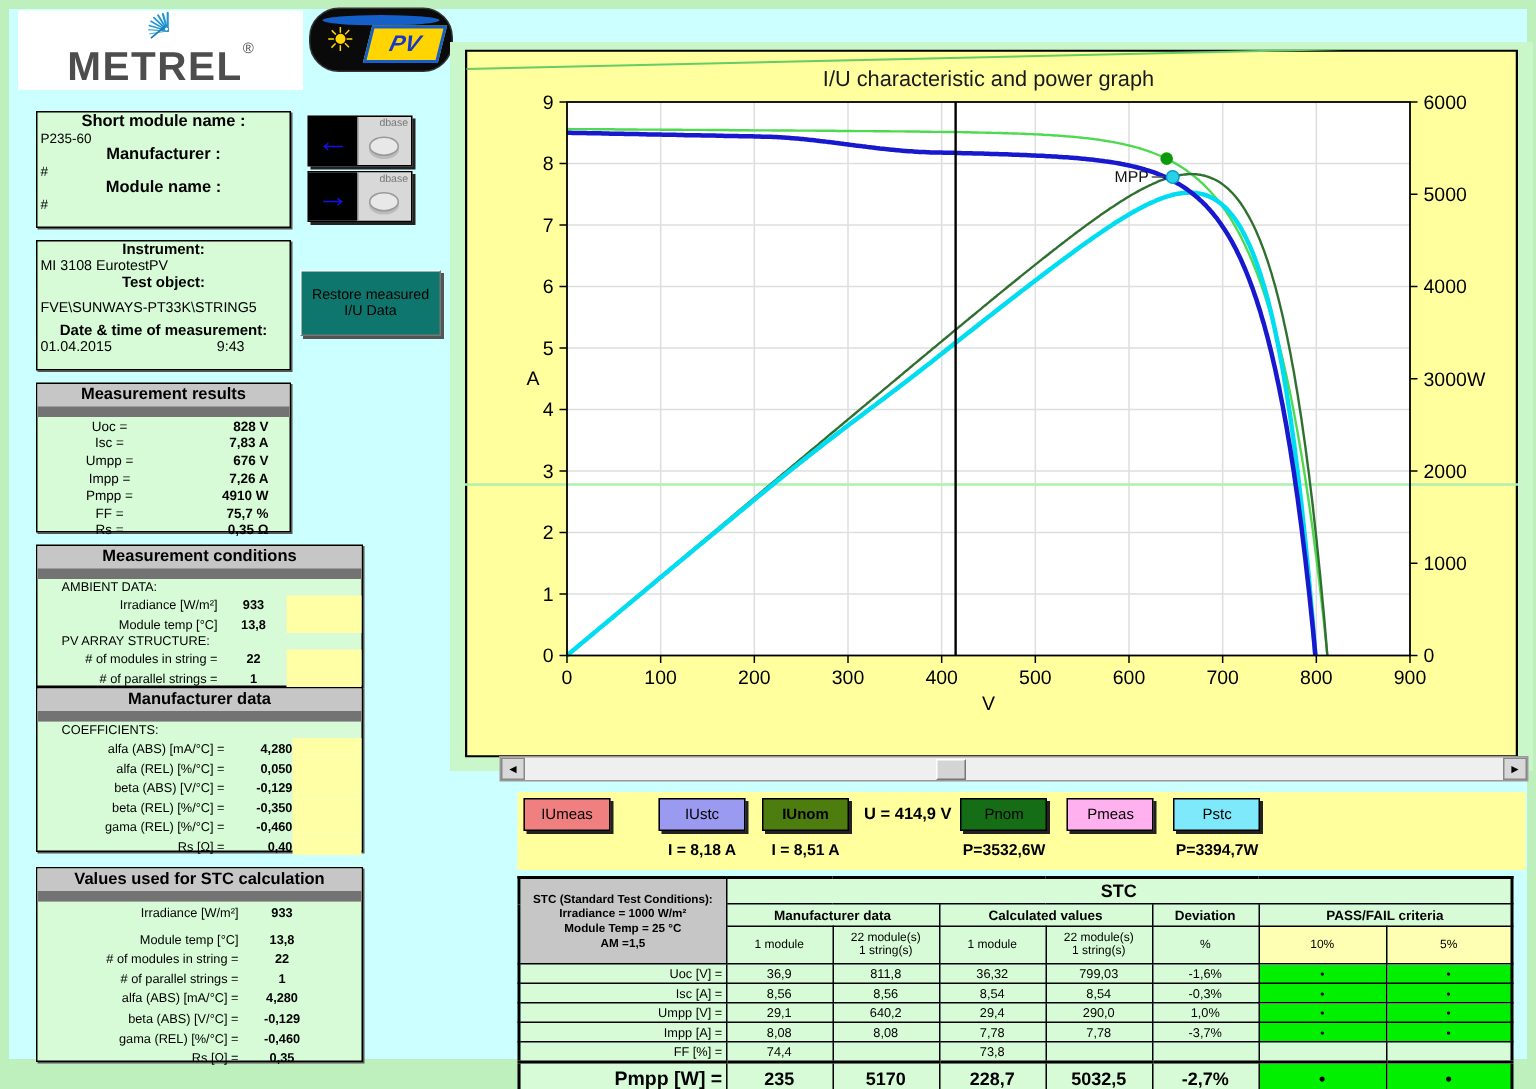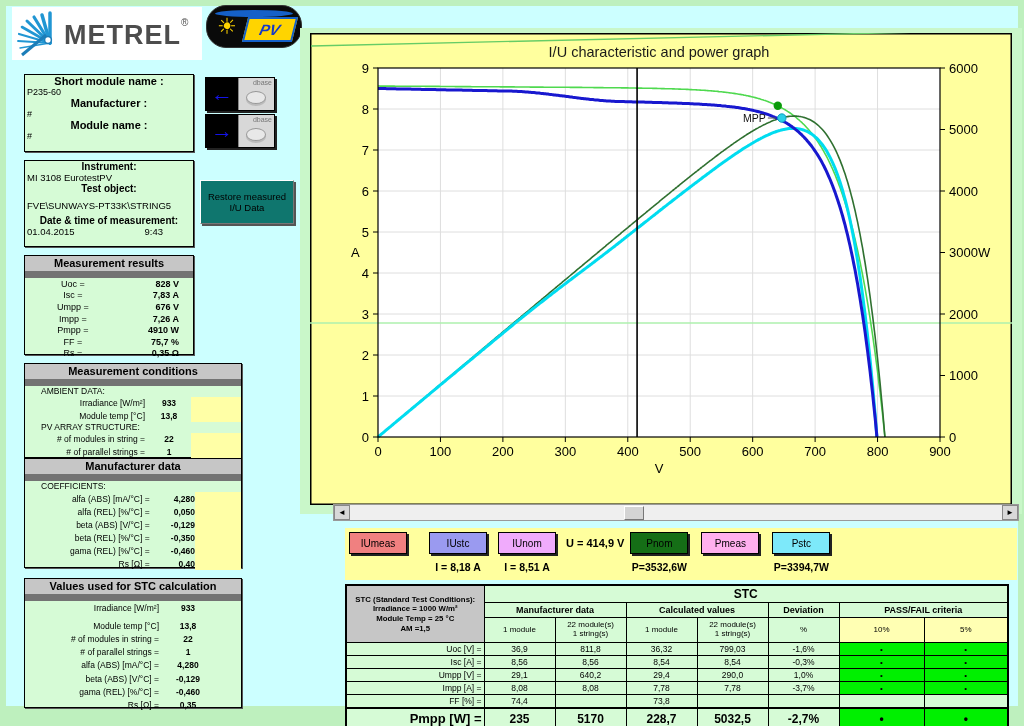--- a/index.html
+++ b/index.html
@@ -1,20 +1,20 @@
 <!DOCTYPE html>
 <html><head>
 <meta charset="utf-8">
 <style>
   html,body{margin:0;padding:0;}
   #app{position:relative;width:1024px;height:726px;background:#bef0be;font-family:"Liberation Sans","DejaVu Sans",sans-serif;overflow:hidden;}
   #inner{position:absolute;left:6px;top:6px;width:1012px;height:700px;background:#ccffff;}
   .abs{position:absolute;}
   
-  #logo-box{left:12px;top:7px;width:190px;height:53px;background:#ffffff;display:flex;align-items:center;}
+  #logo-box{left:12px;top:7px;width:190px;height:53px;background:#ffffff;display:flex;align-items:center;flex-direction:column;}
   #metrel-text{font-size:27px;font-weight:bold;color:#4d4d4d;letter-spacing:1px;}
   #metrel-reg{font-size:10px;color:#4d4d4d;vertical-align:18px;}
   #pv-badge{left:206px;top:5px;width:94px;height:41px;background:#0a0a0a;border-radius:20px;border:1px solid #333;display:flex;align-items:center;overflow:hidden;}
   #pv-badge .stripe{position:absolute;left:8px;top:4px;width:78px;height:7px;background:#1560c8;border-radius:50%;}
   #pv-sun{position:absolute;left:10px;top:10px;font-size:22px;color:#ffd400;line-height:22px;}
   #pv-plate{position:absolute;left:38px;top:11px;width:46px;height:21px;background:#ffd400;border:2px solid #1560c8;transform:skewX(-14deg);display:flex;align-items:center;justify-content:center;}
   #pv-plate span{font-style:italic;font-weight:bold;font-size:15px;color:#1538c8;}
   
   .panel{background:#d6fbd6;border:1px solid #000;box-shadow:1px 1px 0 #555;}
   .phead{background:#c6c6c6;border-bottom:7px solid #737373;font-weight:bold;font-size:11px;text-align:center;height:15px;line-height:15px;}
@@ -377,26 +377,26 @@
   <div class="sb-arrow">◄</div>
   <div id="sb-thumb"></div>
   <div class="sb-arrow" style="margin-left:auto;">►</div>
 </div>
 
 <div class="abs" id="legend">
       <div class="leg-col" style="margin-left: 4px;">
         <div class="leg-btn" style="background: rgb(240, 128, 128);">IUmeas</div>
         <div class="leg-val"></div>
       </div>
-      <div class="leg-col" style="margin-left: 22px;">
+      <div class="leg-col" style="margin-left: 32px;">
         <div class="leg-btn" style="background: rgb(154, 154, 240);">IUstc</div>
         <div class="leg-val">I = 8,18 A</div>
       </div>
       <div class="leg-col" style="margin-left: 11px;">
-        <div class="leg-btn" style="background: #f0abfc;">IUnom</div>
+        <div class="leg-btn" style="background: #4d7c0f; font-weight: bold;">IUnom</div>
         <div class="leg-val">I = 8,51 A</div>
       </div>
       <div style="margin-left: 10px;">
         <div id=""></div>
         <div id="cursor-u">U = 414,9 V</div>
       </div>
       <div class="leg-col" style="margin-left: 6px;">
         <div class="leg-btn" style="background: rgb(21, 110, 22);">Pnom</div>
         <div class="leg-val">P=3532,6W</div>
       </div>

